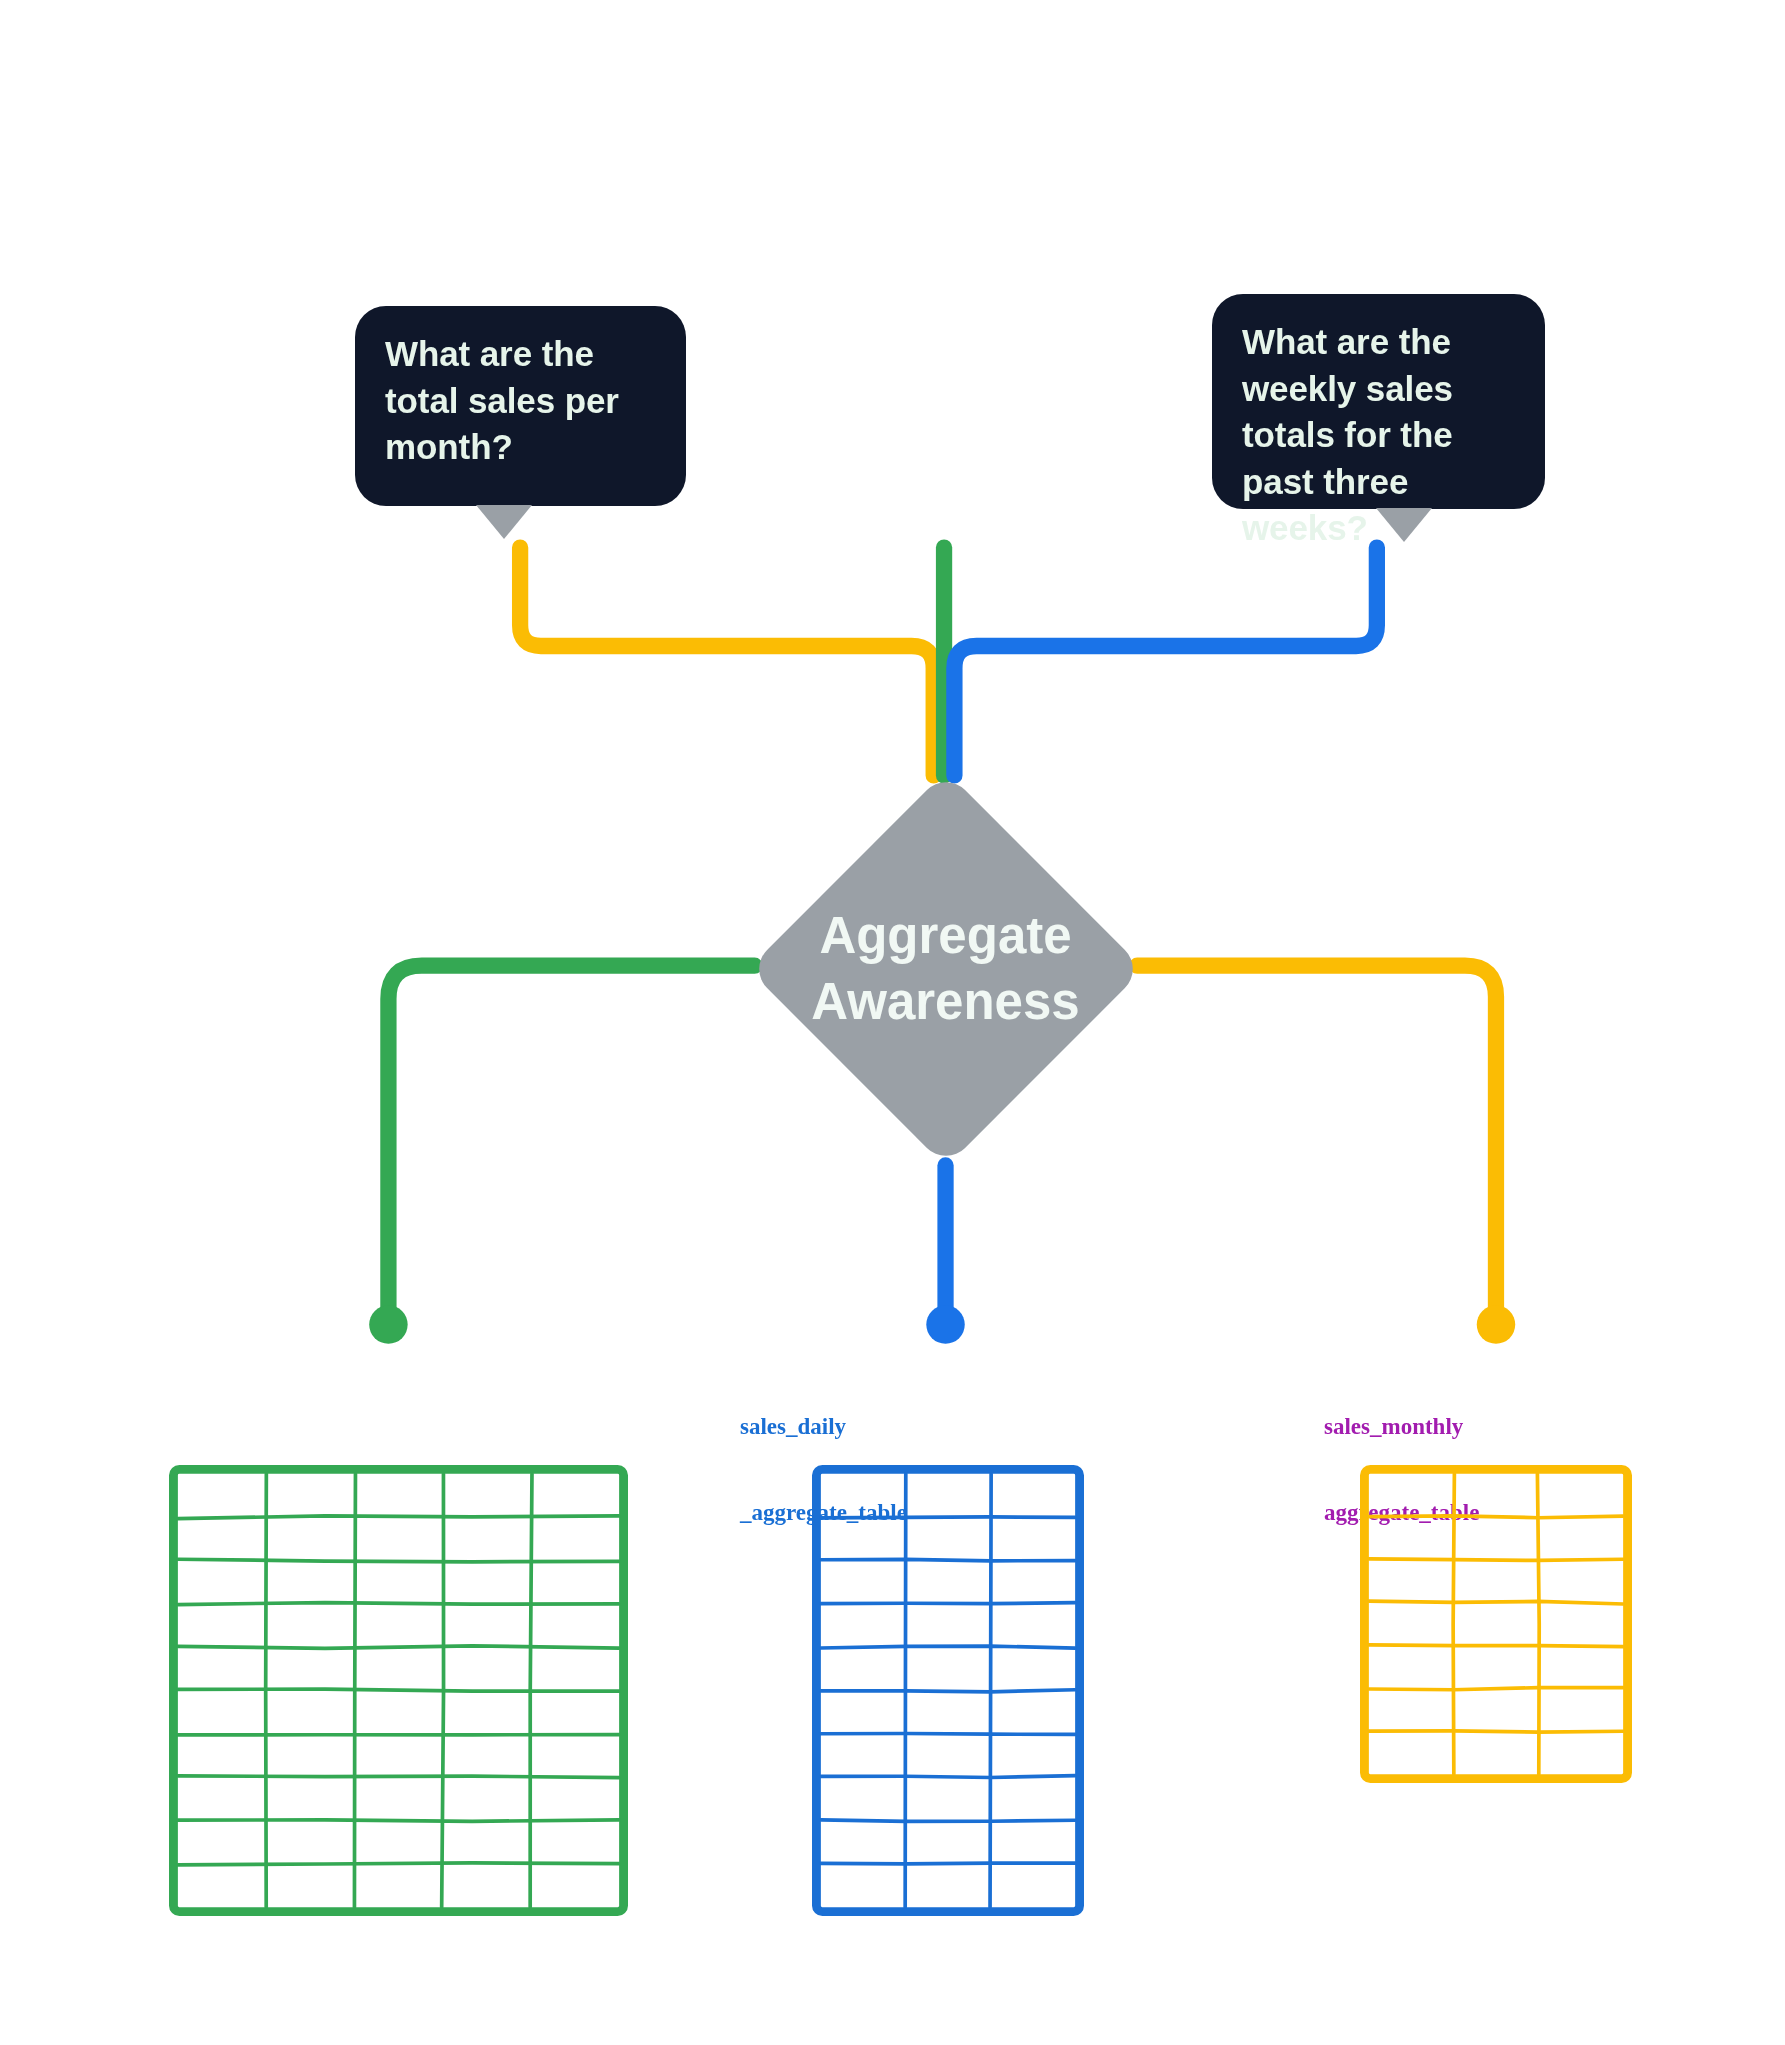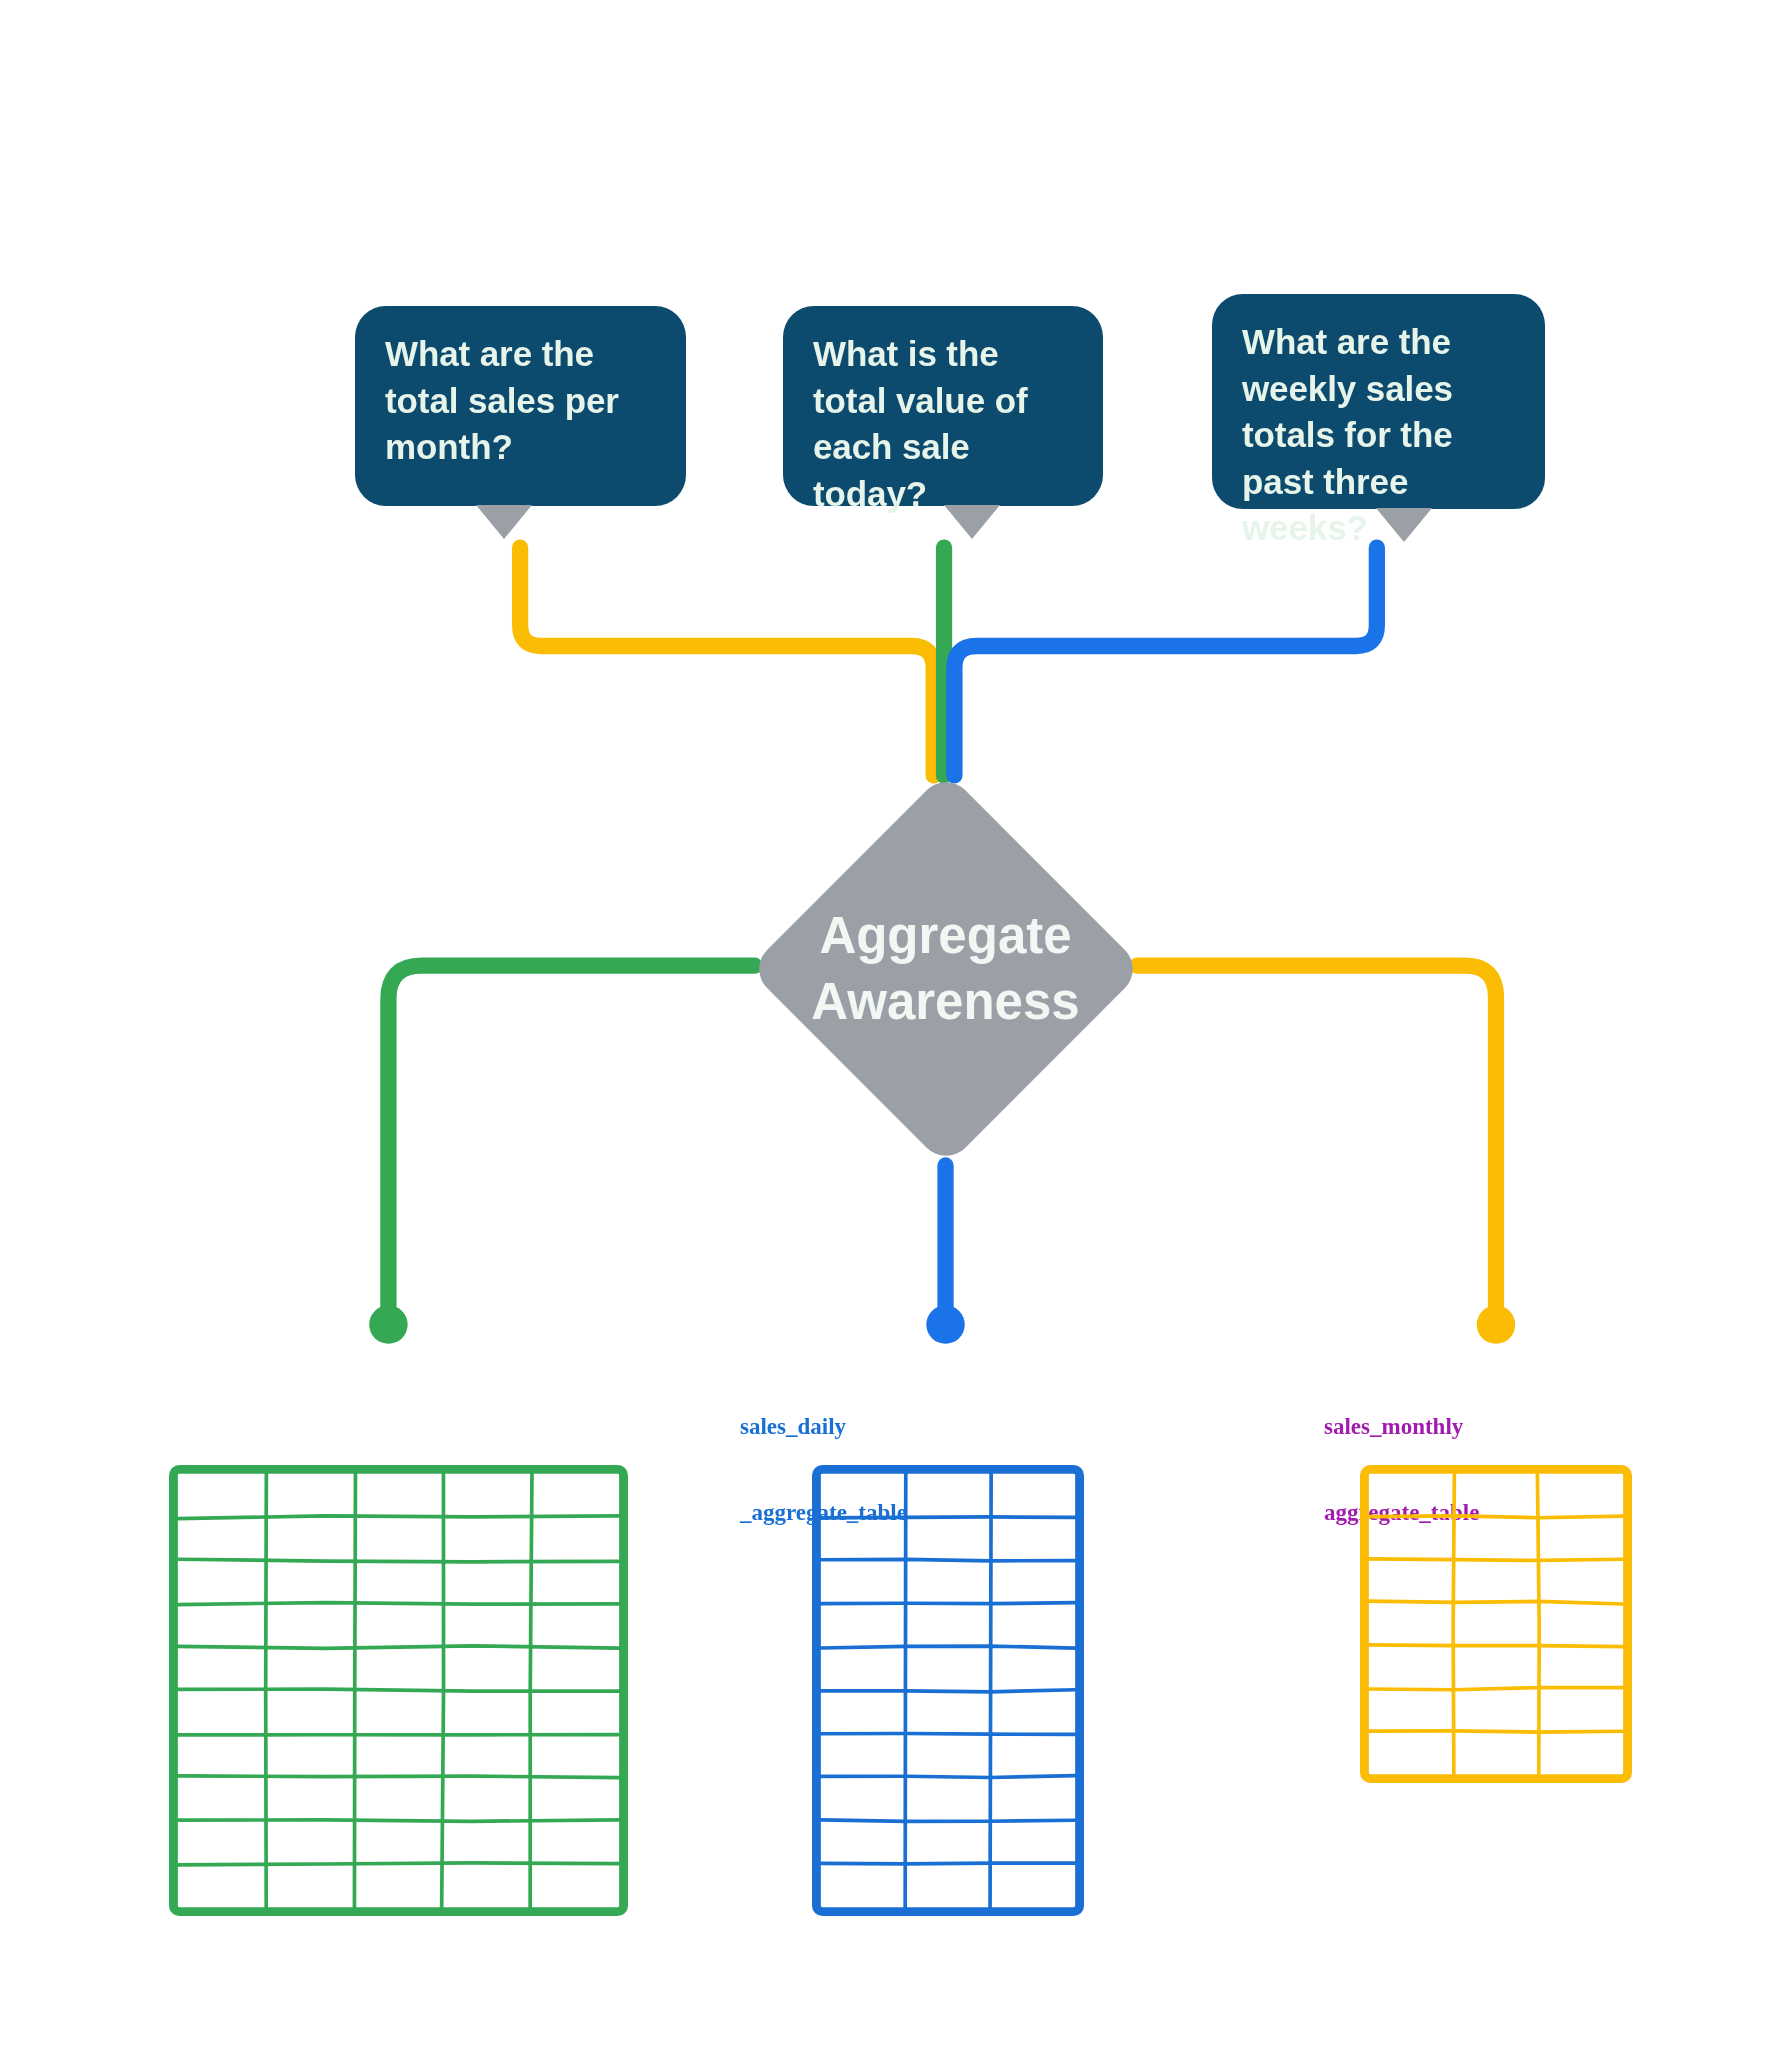--- a/index.html
+++ b/index.html
@@ -24,21 +24,21 @@
   .layer {
     position: absolute;
     left: 0;
     top: 0;
     width: 1786px;
     height: 2046px;
   }
   
   .bubble {
     position: absolute;
-    background: #0c4a6e;
+    background: #0f172a;
     border-radius: 31px;
     box-sizing: border-box;
     padding: 25px 30px;
     color: #e6f4ea;
     font-weight: bold;
     font-size: 35px;
     line-height: 1.33;
     letter-spacing: -0.1px;
   }
   .bubble .tail {
@@ -136,24 +136,20 @@
 
     <path d="M 1537 1305 L 1980 1305 Q 2022 1305 2022 1347 L 2022 1780" fill="none" stroke="#fbbc04" stroke-width="22" stroke-linecap="round"></path>
     <circle cx="2022" cy="1790" r="26" fill="#fbbc04"></circle>
   </svg>
 
   <div class="bubble" id="bubble-1">
     <span>What are the total sales per month?</span>
     <span class="tail"></span>
   </div>
 
-  <div class="bubble" id="bubble-2">
-    <span>What is the total value of each sale today?</span>
-    <span class="tail"></span>
-  </div>
 
   <div class="bubble" id="bubble-3">
     <span>What are the weekly sales totals for the past three weeks?</span>
     <span class="tail"></span>
   </div>
 
   <div id="diamond">
     <div class="shape"></div>
     <div class="dlabel">
       <span>Aggregate</span>

